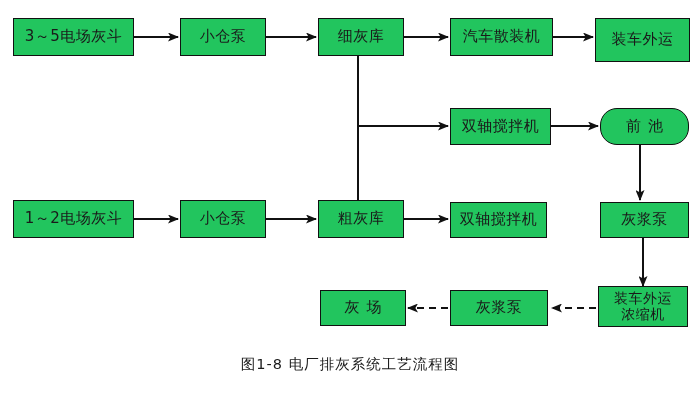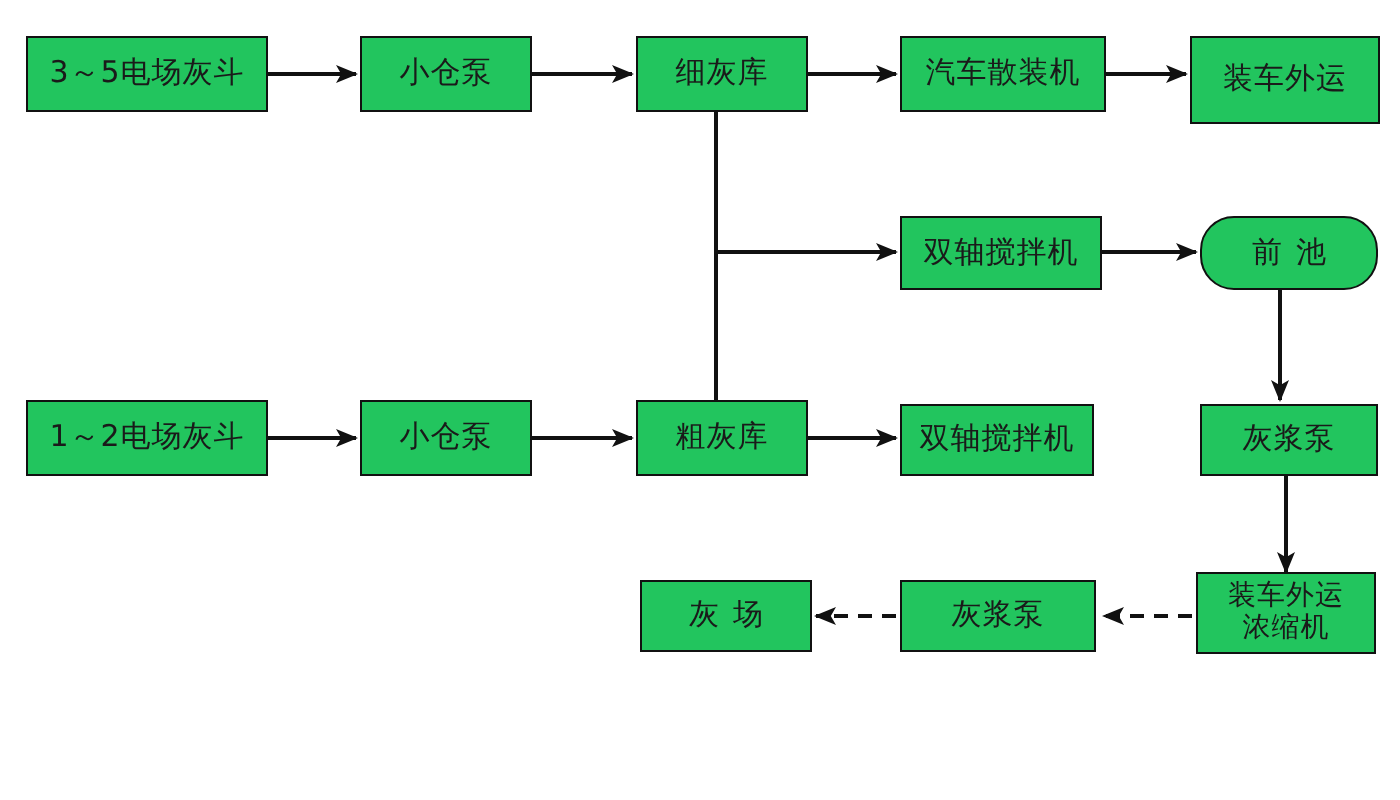--- a/index.html
+++ b/index.html
@@ -92,13 +92,14 @@
       <div class="node" style="left: 180px; top: 200px; width: 86px; height: 38px;">小仓泵</div>
       <div class="node" style="left: 318px; top: 200px; width: 86px; height: 38px;">粗灰库</div>
       <div class="node" style="left: 450px; top: 202px; width: 97px; height: 36px;">双轴搅拌机</div>
       <div class="node" style="left: 600px; top: 202px; width: 89px; height: 36px;">灰浆泵</div>
       <div class="node spaced" style="left: 320px; top: 290px; width: 86px; height: 36px;">灰场</div>
       <div class="node" style="left: 450px; top: 290px; width: 98px; height: 36px;">灰浆泵</div>
       <div class="node two-line" style="left: 598px; top: 286px; width: 90px; height: 41px;">装车外运
 浓缩机</div>
     </div>
 
+  <div class="caption">图1-8    电厂排灰系统工艺流程图</div>
 </div>
 
 </body></html>

